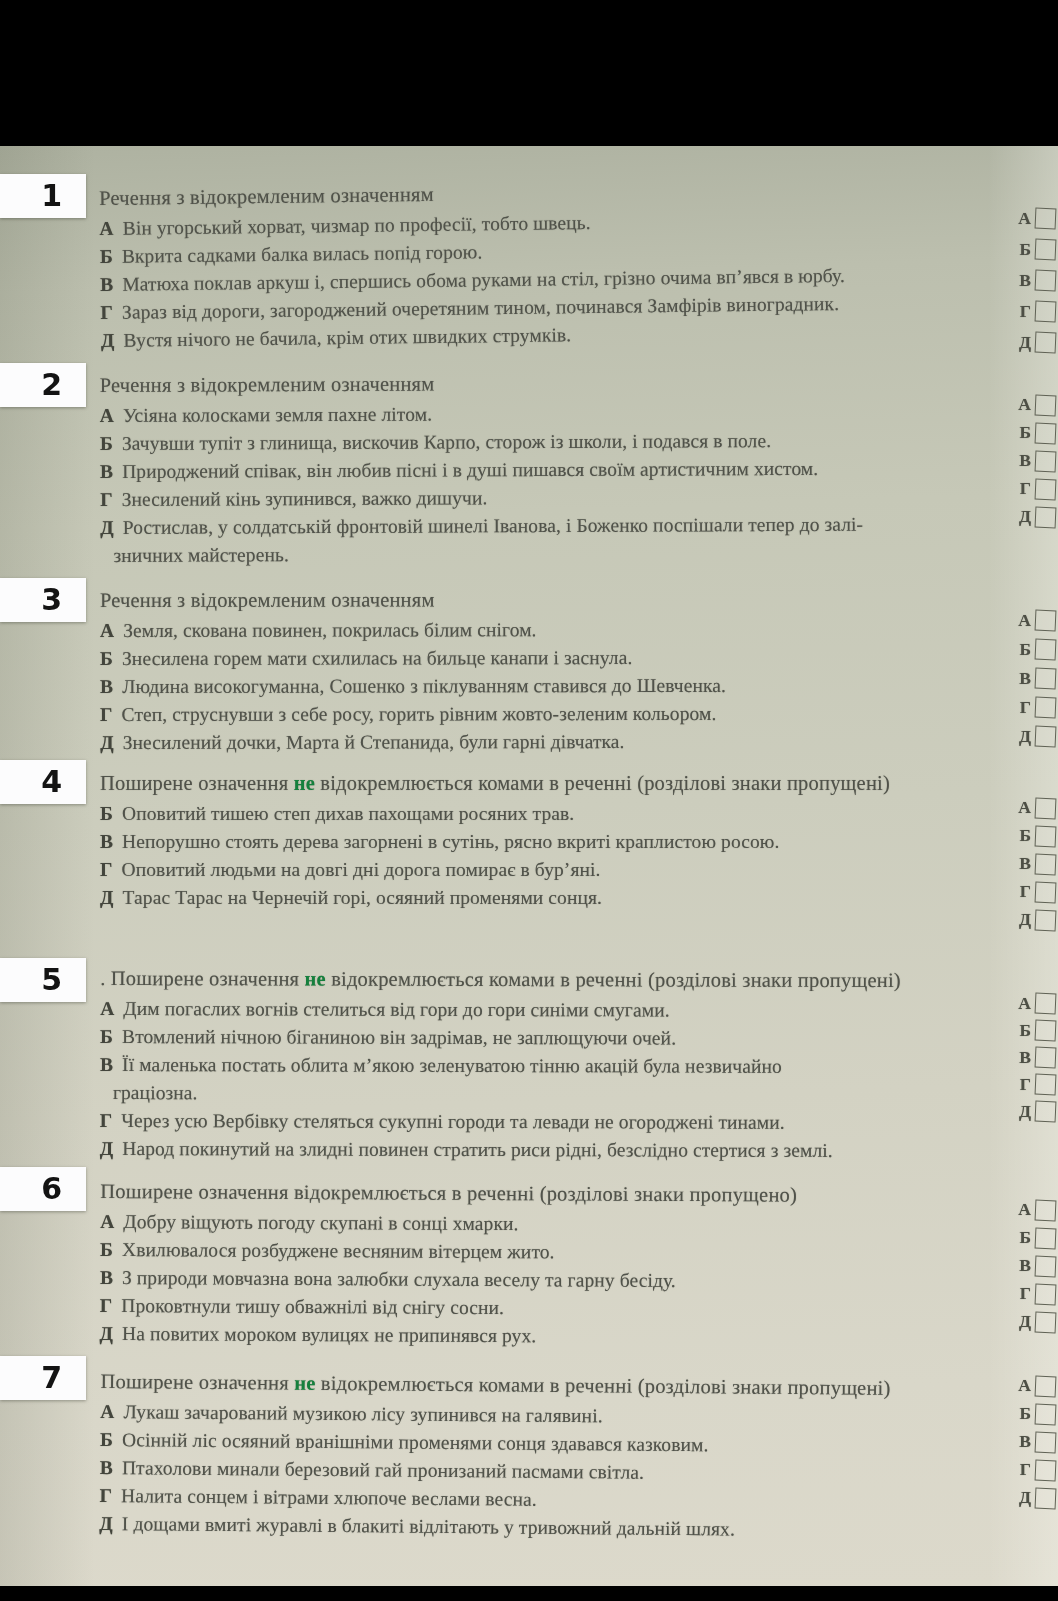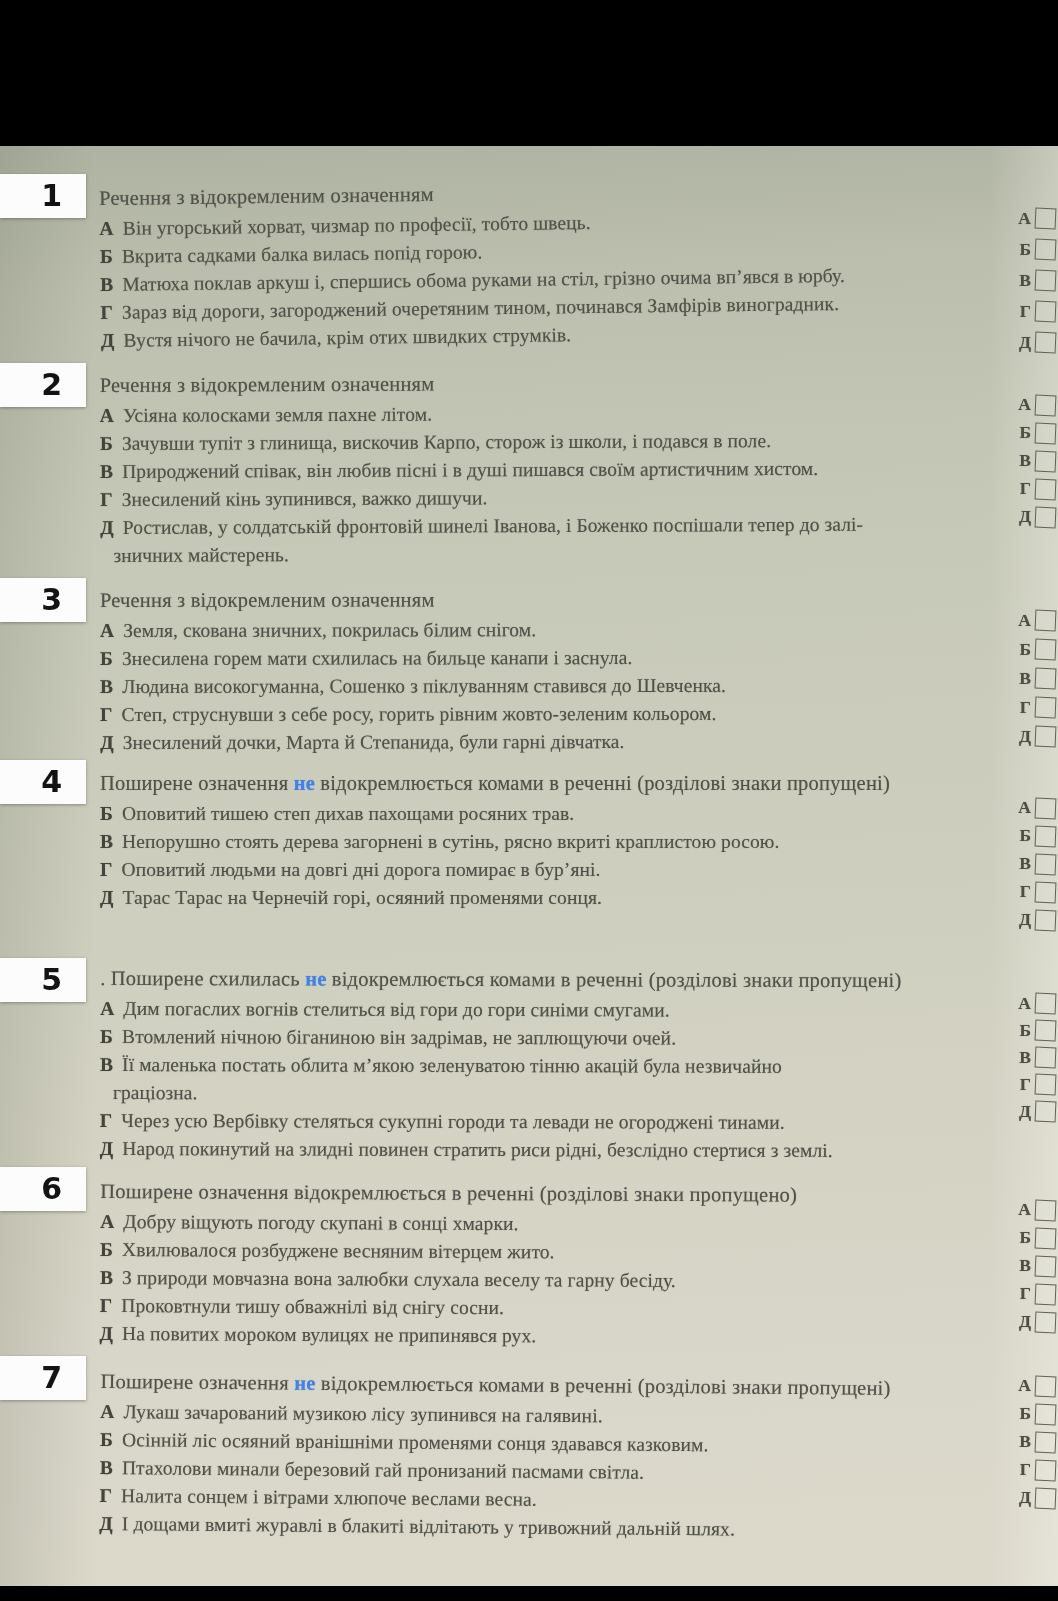--- a/index.html
+++ b/index.html
@@ -40,21 +40,21 @@
   .q {
     position:absolute; left:100px; width:905px;
     color:#50524a;
     text-shadow:0 0 1px rgba(77,79,68,.5);
     transform-origin:0 50%;
   }
   .prompt {
     margin:0; font-size:20.5px; line-height:30px; letter-spacing:.2px;
     white-space:nowrap;
   }
-  .prompt .em { font-weight:700; color:#3b82f6; }
+  .prompt .em { font-weight:700; color:#15803d; }
   .opts { margin-top:2px; }
   .opt { font-size:19.5px; line-height:28px; letter-spacing:.1px; white-space:nowrap; }
   .opt .letter { font-weight:700; color:#43453c; margin-right:9px; }
   .opt-cont { font-size:19.5px; line-height:28px; letter-spacing:.1px; padding-left:13px; }
 
   .answers { position:absolute; right:2px; width:60px; }
   .arow {
     height:var(--pitch,28px);
     display:flex; align-items:center; justify-content:flex-end;
   }
@@ -163,21 +163,21 @@
       </div>
     <div class="arow">
         <span class="albl">Д</span>
         <span class="abox"></span>
       </div>
   </div>
 
   <section class="q" style="top:585px; transform:rotate(-0.1deg)">
     <p class="prompt"><span>Речення з відокремленим означенням</span><b class="em"></b><span></span></p>
     <div class="opts">
-      <div class="opt"><b class="letter">А</b><span>Земля, скована зничних, покрилась білим снігом.</span></div>
+      <div class="opt"><b class="letter">А</b><span>Земля, скована повинен, покрилась білим снігом.</span></div>
       <div class="opt"><b class="letter">Б</b><span>Знесилена горем мати схилилась на бильце канапи і заснула.</span></div>
       <div class="opt"><b class="letter">В</b><span>Людина високогуманна, Сошенко з піклуванням ставився до Шевченка.</span></div>
       <div class="opt"><b class="letter">Г</b><span>Степ, струснувши з себе росу, горить рівним жовто-зеленим кольором.</span></div>
       <div class="opt"><b class="letter">Д</b><span>Знесилений дочки, Марта й Степанида, були гарні дівчатка.</span></div>
     </div>
   </section>
   <div class="answers" style="top:606px; --pitch:29px">
     <div class="arow">
         <span class="albl">А</span>
         <span class="abox"></span>
@@ -226,21 +226,21 @@
         <span class="albl">Г</span>
         <span class="abox"></span>
       </div>
     <div class="arow">
         <span class="albl">Д</span>
         <span class="abox"></span>
       </div>
   </div>
 
   <section class="q" style="top:963px; transform:rotate(0.15deg)">
-    <p class="prompt"><span>. Поширене схилилась </span><b class="em">не</b><span> відокремлюється комами в реченні (розділові знаки пропущені)</span></p>
+    <p class="prompt"><span>. Поширене означення </span><b class="em">не</b><span> відокремлюється комами в реченні (розділові знаки пропущені)</span></p>
     <div class="opts">
       <div class="opt"><b class="letter">А</b><span>Дим погаслих вогнів стелиться від гори до гори синіми смугами.</span></div>
       <div class="opt"><b class="letter">Б</b><span>Втомлений нічною біганиною він задрімав, не заплющуючи очей.</span></div>
       <div class="opt"><b class="letter">В</b><span>Її маленька постать облита м’якою зеленуватою тінню акацій була незвичайно</span></div>
       <div class="opt-cont">граціозна.</div>
       <div class="opt"><b class="letter">Г</b><span>Через усю Вербівку стеляться сукупні городи та левади не огороджені тинами.</span></div>
       <div class="opt"><b class="letter">Д</b><span>Народ покинутий на злидні повинен стратить риси рідні, безслідно стертися з землі.</span></div>
     </div>
   </section>
   <div class="answers" style="top:990px; --pitch:27px">

